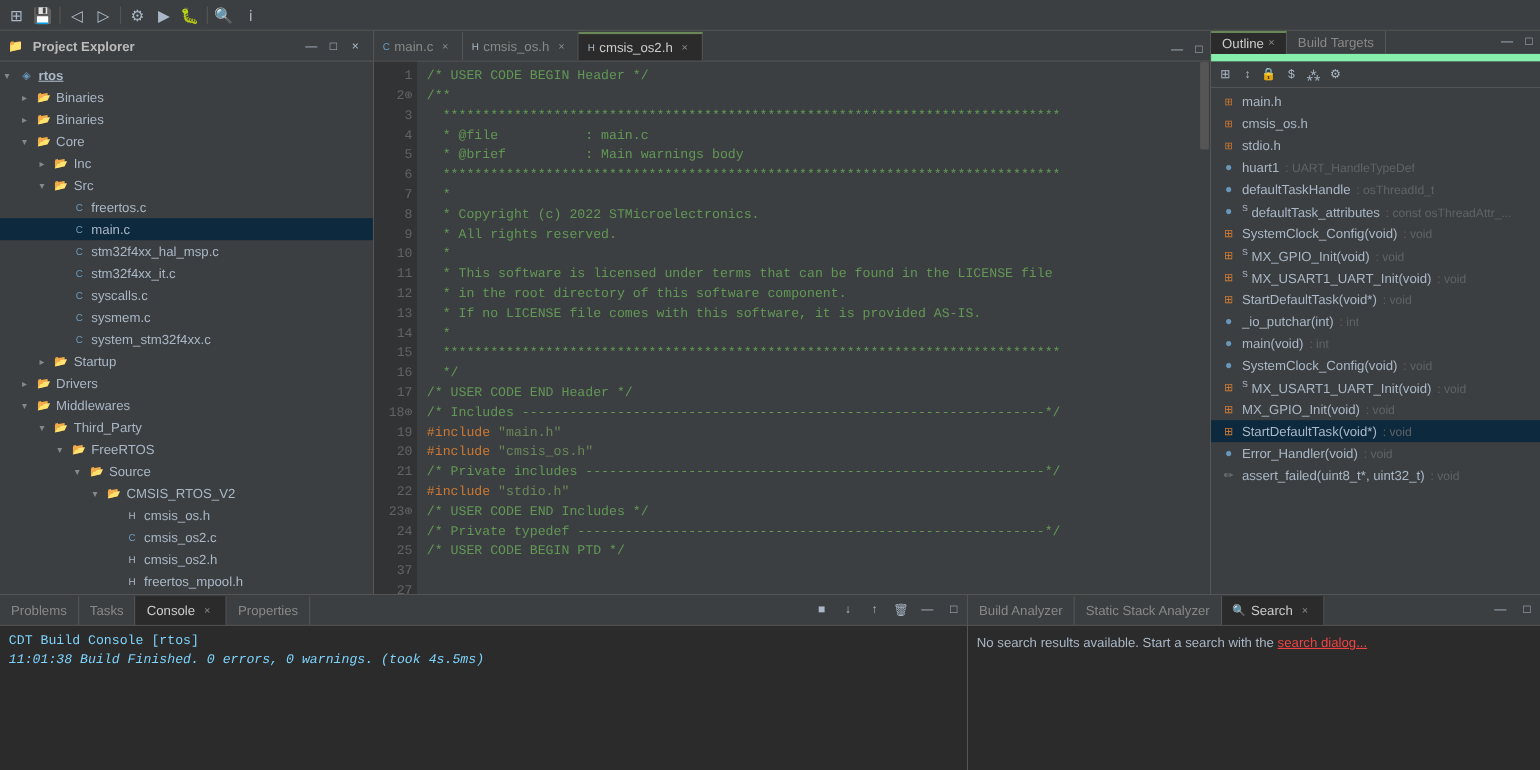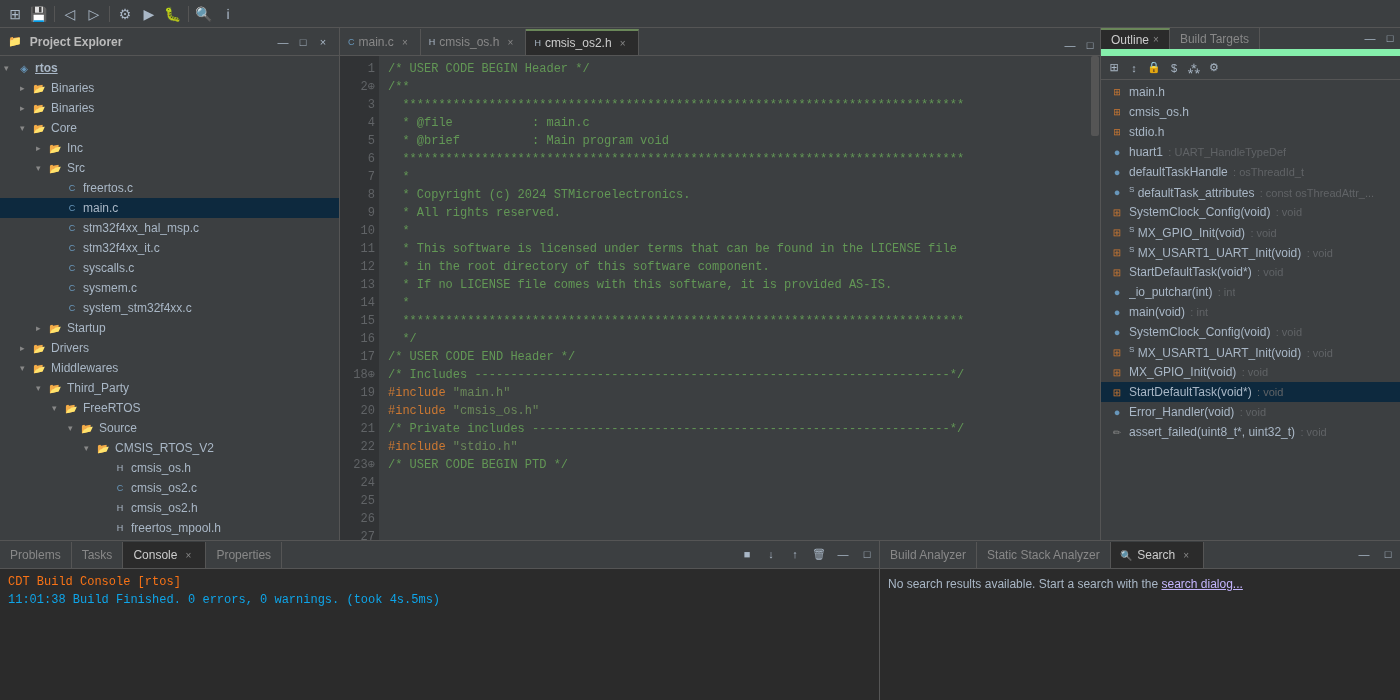--- a/index.html
+++ b/index.html
@@ -51,25 +51,25 @@
     .outline-text { font-size: 12px; color: #a9b7c6; overflow: hidden; text-overflow: ellipsis; }
     .outline-type { color: #606366; font-size: 11px; margin-left: 2px; }
     
     
     .bottom-area { height: 160px; display: flex; border-top: 1px solid #555; flex-shrink: 0; }
     .bottom-left { flex: 1; display: flex; flex-direction: column; border-right: 1px solid #555; }
     .bottom-tabs { height: 28px; background: #3c3f41; border-bottom: 1px solid #555; display: flex; align-items: flex-end; }
     .bottom-tab { height: 26px; padding: 0 10px; display: flex; align-items: center; gap: 4px; cursor: pointer; font-size: 12px; color: #888; border-right: 1px solid #555; }
     .bottom-tab.active { background: #2b2b2b; color: #ccc; }
     .bottom-content { flex: 1; background: #2b2b2b; overflow: auto; padding: 6px 8px; font-family: 'Courier New', monospace; font-size: 12px; color: #a9b7c6; }
-    .console-header { color: #f97316; margin-bottom: 4px; }
-    .console-output { color: #0ea5e9; }
+    .console-header { color: #7dd3fc; margin-bottom: 4px; }
+    .console-output { color: #7dd3fc; font-style: italic; }
     .bottom-right { width: 520px; display: flex; flex-direction: column; flex-shrink: 0; }
     .search-content { flex: 1; background: #2b2b2b; padding: 8px; font-size: 12px; }
-    .search-link { color: #c4b5fd; text-decoration: underline; cursor: pointer; }
+    .search-link { color: #ef4444; text-decoration: underline; cursor: pointer; }
     
     
     ::-webkit-scrollbar { width: 8px; height: 8px; }
     ::-webkit-scrollbar-track { background: #3c3f41; }
     ::-webkit-scrollbar-thumb { background: #555; border-radius: 4px; }
     
     
     .editor-scroll-container { display: flex; flex: 1; overflow: hidden; }
     .editor-vscroll { width: 10px; background: #3c3f41; flex-shrink: 0; position: relative; }
     .editor-vscroll-thumb { position: absolute; top: 0; left: 1px; right: 1px; height: 80px; background: #555; border-radius: 2px; }
@@ -299,49 +299,51 @@
         <div>16</div>
           <div>17</div>
           <div>18⊕</div>
           <div>19</div>
           <div>20</div>
         <div>21</div>
           <div>22</div>
           <div>23⊕</div>
           <div>24</div>
           <div>25</div>
-        <div>26</div>
+        <div>37</div>
           <div>27</div>
 
       </div>
       <div class="code-area">
         <div class="code-line c-comment">/* USER CODE BEGIN Header */</div>
         <div class="code-line c-comment">/**</div>
         <div class="code-line c-comment">  ******************************************************************************</div>
         <div class="code-line c-comment">  * @file           : main.c</div>
-        <div class="code-line c-comment">  * @brief          : Main program void</div>
+        <div class="code-line c-comment">  * @brief          : Main warnings body</div>
         <div class="code-line c-comment">  ******************************************************************************</div>
         <div class="code-line c-comment">  *</div>
-        <div class="code-line c-comment">  * Copyright (c) 2024 STMicroelectronics.</div>
+        <div class="code-line c-comment">  * Copyright (c) 2022 STMicroelectronics.</div>
         <div class="code-line c-comment">  * All rights reserved.</div>
         <div class="code-line c-comment">  *</div>
         <div class="code-line c-comment">  * This software is licensed under terms that can be found in the LICENSE file</div>
         <div class="code-line c-comment">  * in the root directory of this software component.</div>
         <div class="code-line c-comment">  * If no LICENSE file comes with this software, it is provided AS-IS.</div>
         <div class="code-line c-comment">  *</div>
         <div class="code-line c-comment">  ******************************************************************************</div>
         <div class="code-line c-comment">  */</div>
         <div class="code-line c-comment">/* USER CODE END Header */</div>
         <div class="code-line c-comment">/* Includes ------------------------------------------------------------------*/</div>
         <div class="code-line"><span style="color:#cc7832;">#include</span> <span style="color:#6a8759;">"main.h"</span></div>
         <div class="code-line"><span style="color:#cc7832;">#include</span> <span style="color:#6a8759;">"cmsis_os.h"</span></div>
         <div class="code-line"></div>
         <div class="code-line c-comment">/* Private includes ----------------------------------------------------------*/</div>
         <div class="code-line"><span style="color:#cc7832;">#include</span> <span style="color:#6a8759;">"stdio.h"</span></div>
+        <div class="code-line c-comment">/* USER CODE END Includes */</div>
         <div class="code-line"></div>
+        <div class="code-line c-comment">/* Private typedef -----------------------------------------------------------*/</div>
         <div class="code-line c-comment">/* USER CODE BEGIN PTD */</div>
         <div class="code-line"></div>
 
         <div class="code-line"></div>
       </div>
       <div class="editor-vscroll">
         <div class="editor-vscroll-thumb"></div>
       </div>
     </div>
   </div>

